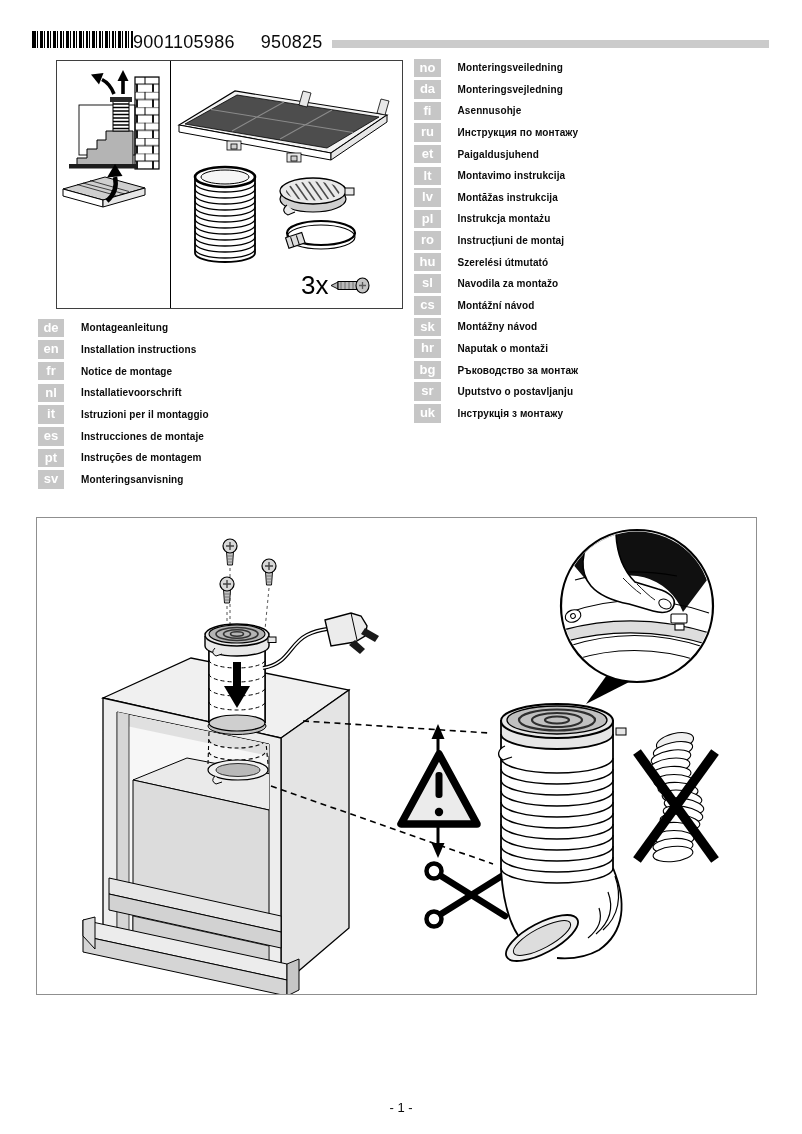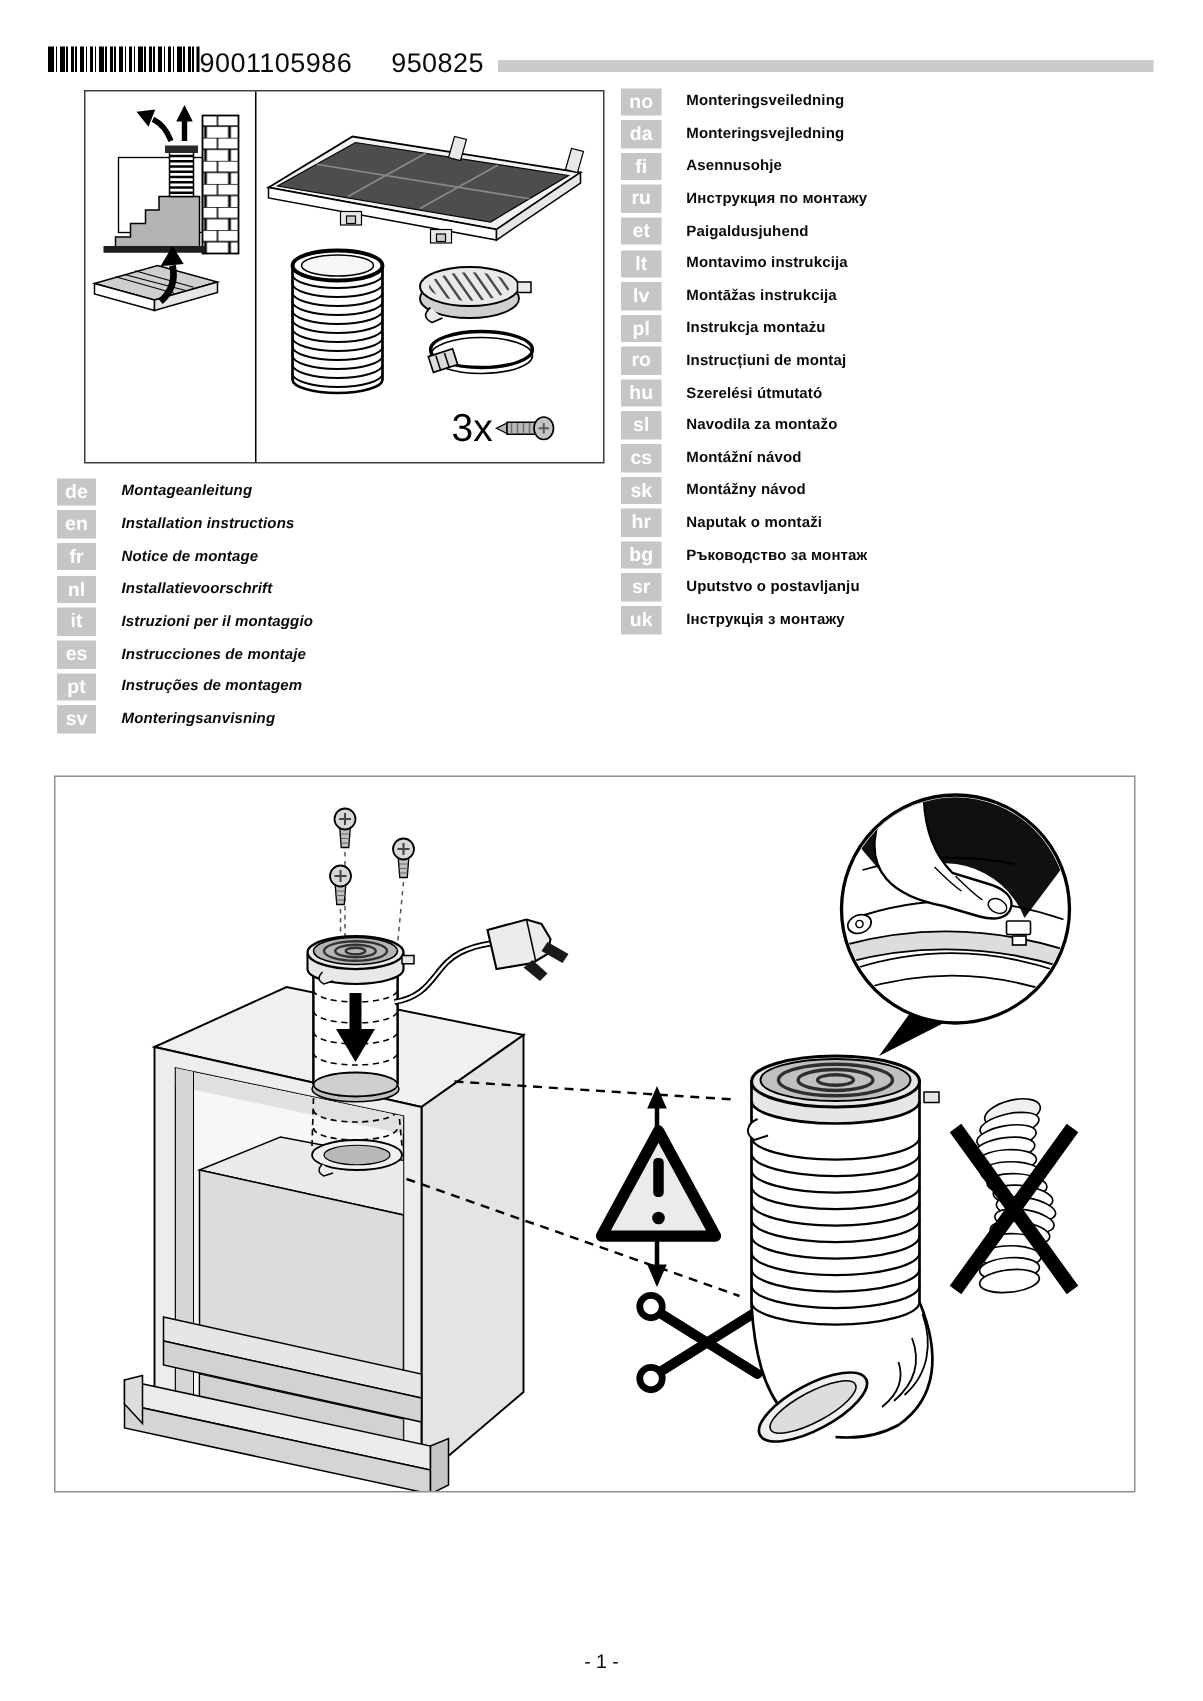--- a/index.html
+++ b/index.html
@@ -38,21 +38,21 @@
   .tag{
     width:27px;height:18.5px;background:#c6c6c6;color:#ffffff;
     font-size:13px;font-weight:bold;text-align:center;line-height:18.5px;
     flex:0 0 auto;
   }
   .lang-left .tag{width:26px;}
   .lang-label{
     margin-left:16.5px;font-size:10px;font-weight:bold;white-space:nowrap;
     letter-spacing:.1px;
   }
-  .lang-left .lang-label{margin-left:17px;font-style:italic;}
+  .lang-left .lang-label{margin-left:17px;}
   .footer{left:0;top:1100px;width:802px;text-align:center;font-size:13px;}
   svg text{font-family:"Liberation Sans",sans-serif;}
 </style>
 </head>
 <body>
 
 <div class="abs barcode"></div>
 <div class="abs barcode-num">
   <span>9001105986</span><span>950825</span>
 </div>

